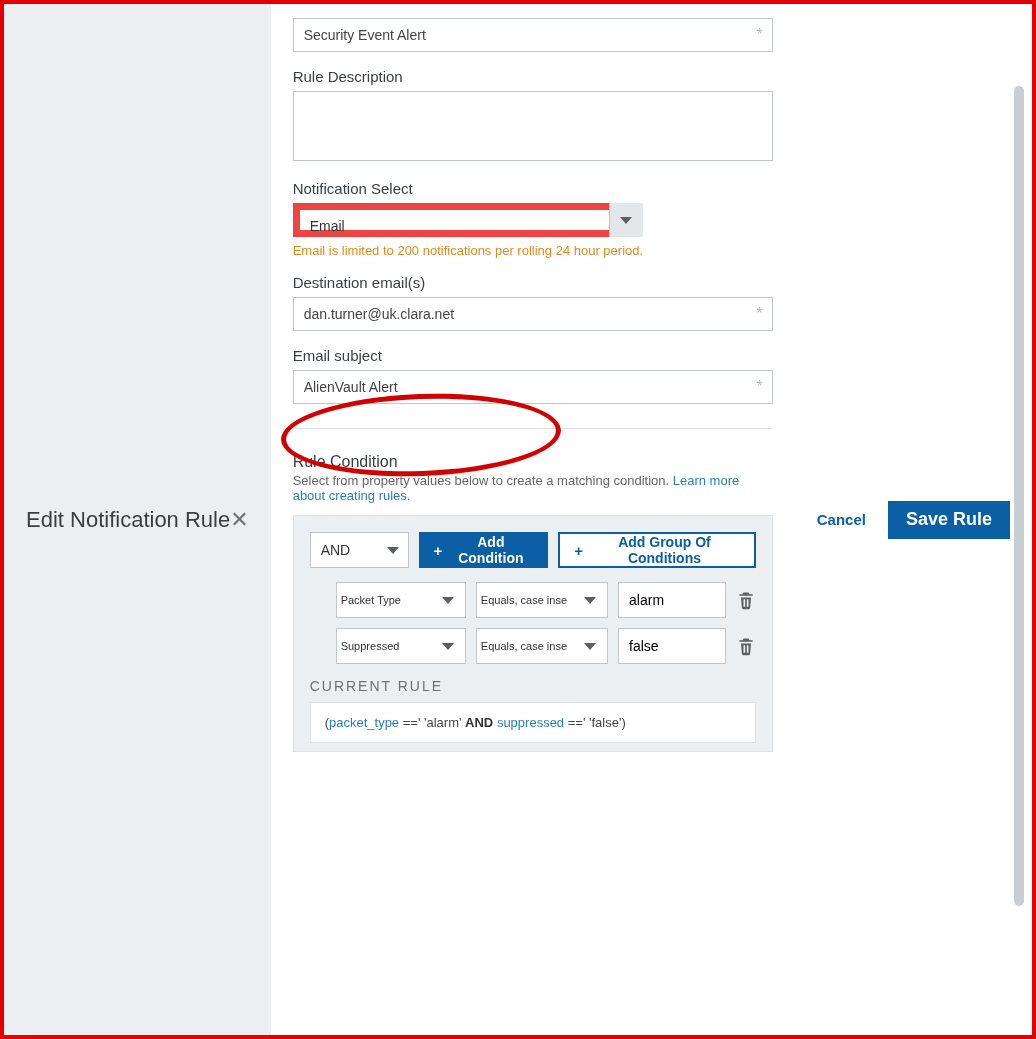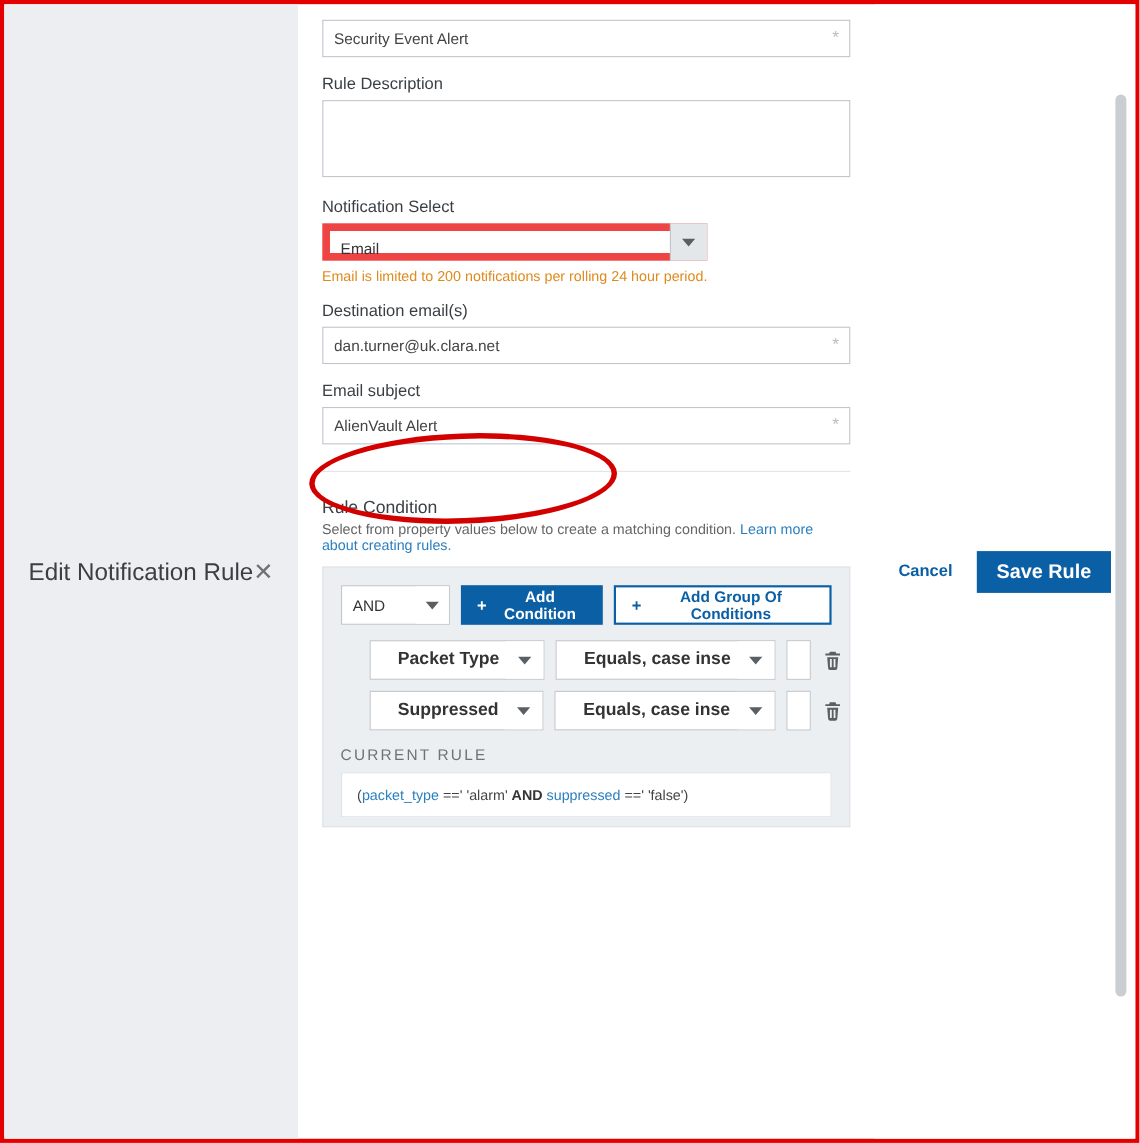--- a/index.html
+++ b/index.html
@@ -35,21 +35,21 @@
   .cond-and-select { position: relative; width: 110px; height: 36px; border: 1px solid #c0c6cc; background: #fff; }
   .cond-and-select .val { padding: 0 36px 0 10px; line-height: 34px; font-size: 14px; }
   .cond-and-select .chev-btn { width: 30px; height: 34px; background: #fff; border-left: none; }
   .btn { height: 36px; padding: 0 14px; font-size: 14px; font-weight: 700; display: inline-flex; align-items: center; gap: 6px; cursor: pointer; border: 1px solid transparent; }
   .btn-primary { background: #0a5fa5; color: #fff; }
   .btn-outline { background: #fff; color: #0a5fa5; border: 2px solid #0a5fa5; }
   .plus { font-weight: 900; font-size: 15px; }
   .cond-rows { padding-left: 26px; }
   .cond-row { display: flex; align-items: center; gap: 10px; margin-bottom: 10px; }
   .cond-cell { position: relative; height: 36px; border: 1px solid #c0c6cc; background: #fff; }
-  .cond-cell .val { padding: 0 40px 0 25px; line-height: 34px; font-size: 16px; white-space: nowrap; overflow: hidden; text-overflow: ellipsis; font-weight: bold; }
+  .cond-cell .val { padding: 0 40px 0 4px; line-height: 34px; font-size: 11px; white-space: nowrap; overflow: hidden; text-overflow: ellipsis; }
   .cond-cell .chev-btn { width: 34px; height: 34px; background: #fff; border-left: none; }
   .cell-property { width: 310px; }
   .cell-operator { width: 203px; }
   .cell-value    { width: 256px; }
   .cell-value input { width: 100%; height: 100%; border: none; padding: 0 10px; font-size: 14px; outline: none; }
   .trash { width: 20px; height: 22px; color: #5a5f64; cursor: pointer; flex: 0 0 auto; }
   .trash svg { width: 100%; height: 100%; fill: #5a5f64; }
   .current-rule-heading { font-size: 14px; letter-spacing: 2px; color: #6c7278; margin: 14px 0 8px 0; }
   .current-rule-box { background: #fff; border: 1px solid #e0e3e6; padding: 12px 14px; font-size: 13px; color: #444; }
   .current-rule-box .kw { color: #2a7fbf; }

